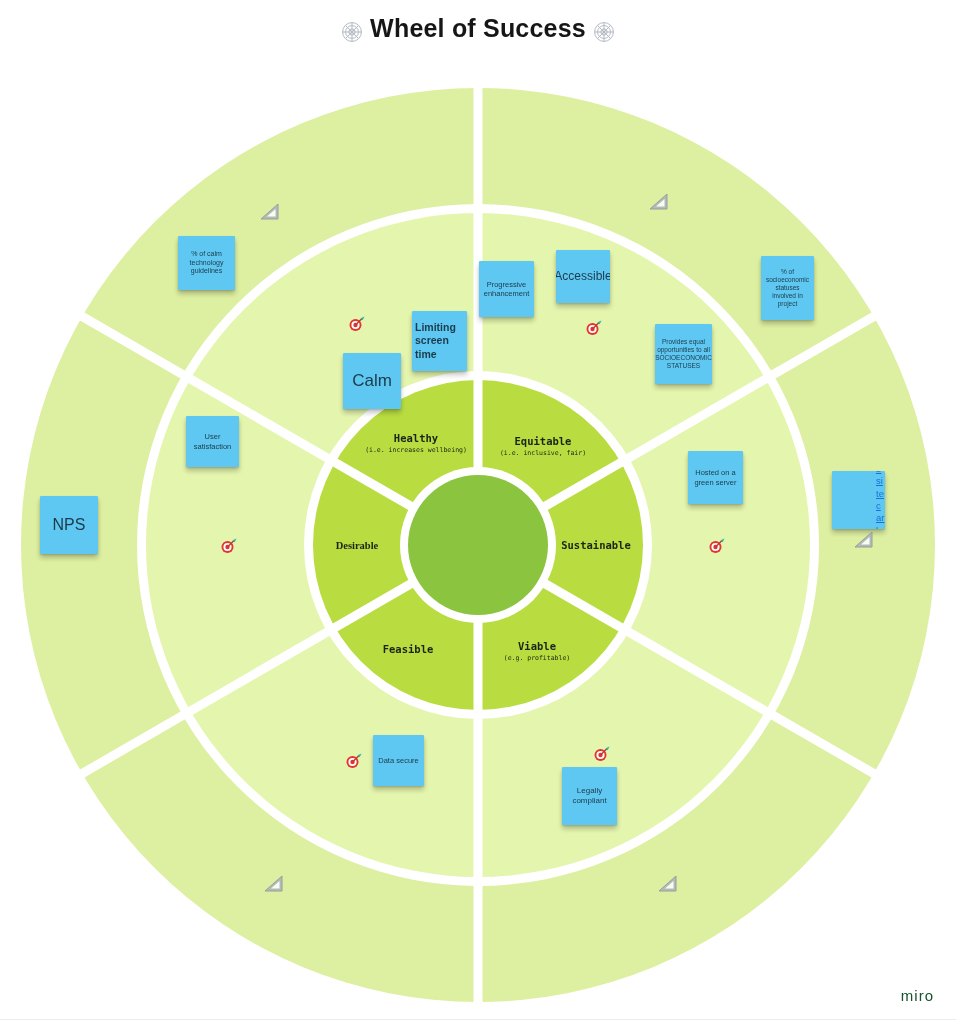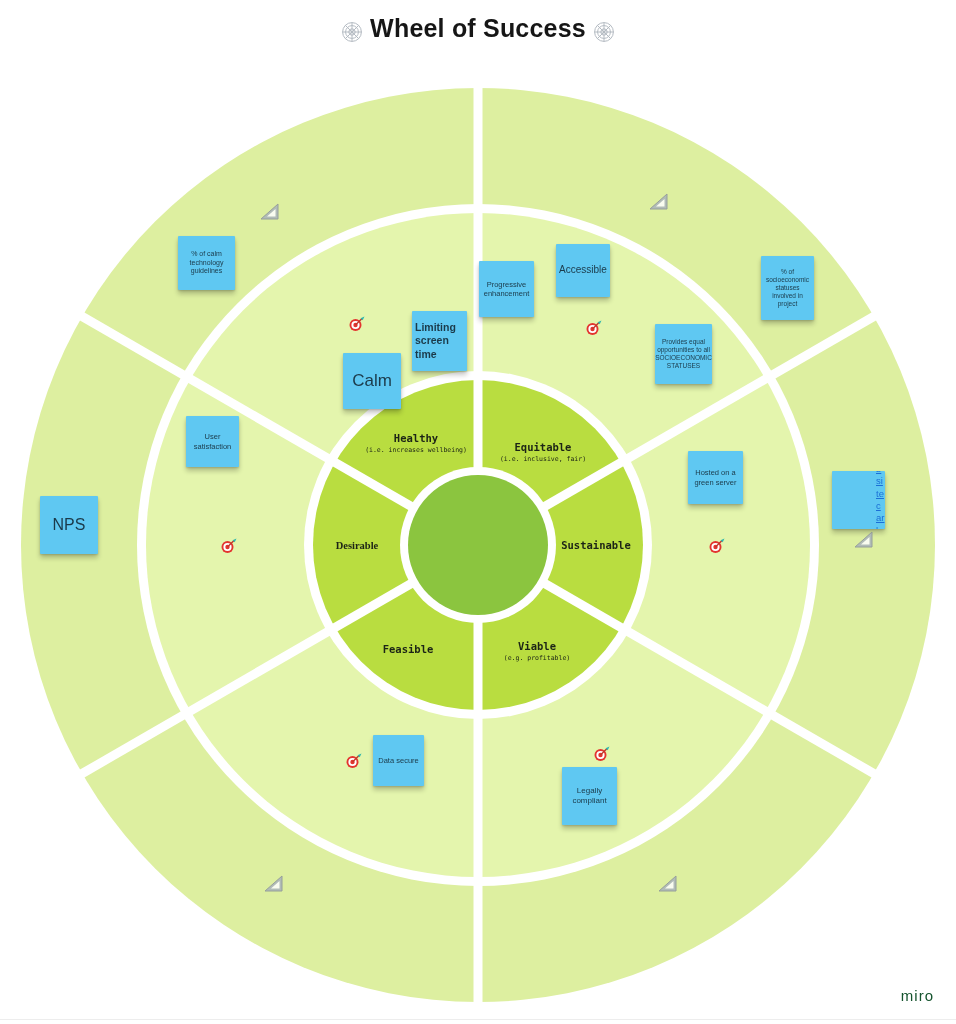--- a/index.html
+++ b/index.html
@@ -36,21 +36,21 @@
   
   .seg-label{
     position:absolute;transform:translate(-50%,-50%);
     text-align:center;color:var(--label);
     font-family:"DejaVu Sans Mono",monospace;
     white-space:nowrap;
   }
   .seg-name{font-size:10.5px;font-weight:bold;}
   .seg-sub{font-size:6.5px;margin-top:2px;}
   .lab-healthy{left:416px;top:443px;}
-  .lab-equitable{left:543px;top:446px;margin-top:6px;}
+  .lab-equitable{left:543px;top:446px;}
   .lab-desirable{left:357px;top:545px;font-family:Liberation Serif, serif;}
   .lab-sustainable{left:596px;top:545px;}
   .lab-feasible{left:408px;top:649px;}
   .lab-viable{left:537px;top:651px;}
   
   .center-text{
     position:absolute;left:478px;top:545px;transform:translate(-50%,-50%);
     width:140px;text-align:center;
     font-family:"DejaVu Sans Mono",monospace;
     font-size:11.5px;line-height:1.55;color:#1e2b16;
@@ -66,21 +66,21 @@
     text-align:center;
     padding:3px;
     line-height:1.25;
     box-shadow:0 4px 5px rgba(0,0,0,.22),0 1px 2px rgba(0,0,0,.15);
     border-radius:1px;
     overflow:hidden;
     cursor:pointer;
   }
   .st1{left:178px;top:236px;width:57px;height:54px;font-size:7px;}
   .st2{left:479px;top:261px;width:55px;height:56px;font-size:7.5px;}
-  .st3{left:556px;top:244px;width:54px;height:53px;font-size:10px;}
+  .st3{left:556px;top:250px;width:54px;height:53px;font-size:12px;}
   .st4{left:761px;top:256px;width:53px;height:64px;font-size:6.5px;}
   .st5{left:412px;top:311px;width:55px;height:60px;font-size:10.5px;text-align:left;justify-content:flex-start;font-weight:bold;}
   .st6{left:655px;top:324px;width:57px;height:60px;font-size:6.5px;}
   .st7{left:343px;top:353px;width:58px;height:56px;font-size:17px;}
   .st8{left:186px;top:416px;width:53px;height:51px;font-size:7.5px;}
   .st9{left:688px;top:451px;width:55px;height:53px;font-size:7.5px;}
   .st10{left:832px;top:471px;width:53px;height:58px;font-size:9.5px;
         color:var(--link);text-decoration:underline;word-break:break-all;
         text-align:left;justify-content:flex-start;line-height:1.3;padding-left:44px;}
   .st11{left:40px;top:496px;width:58px;height:58px;font-size:16px;}

